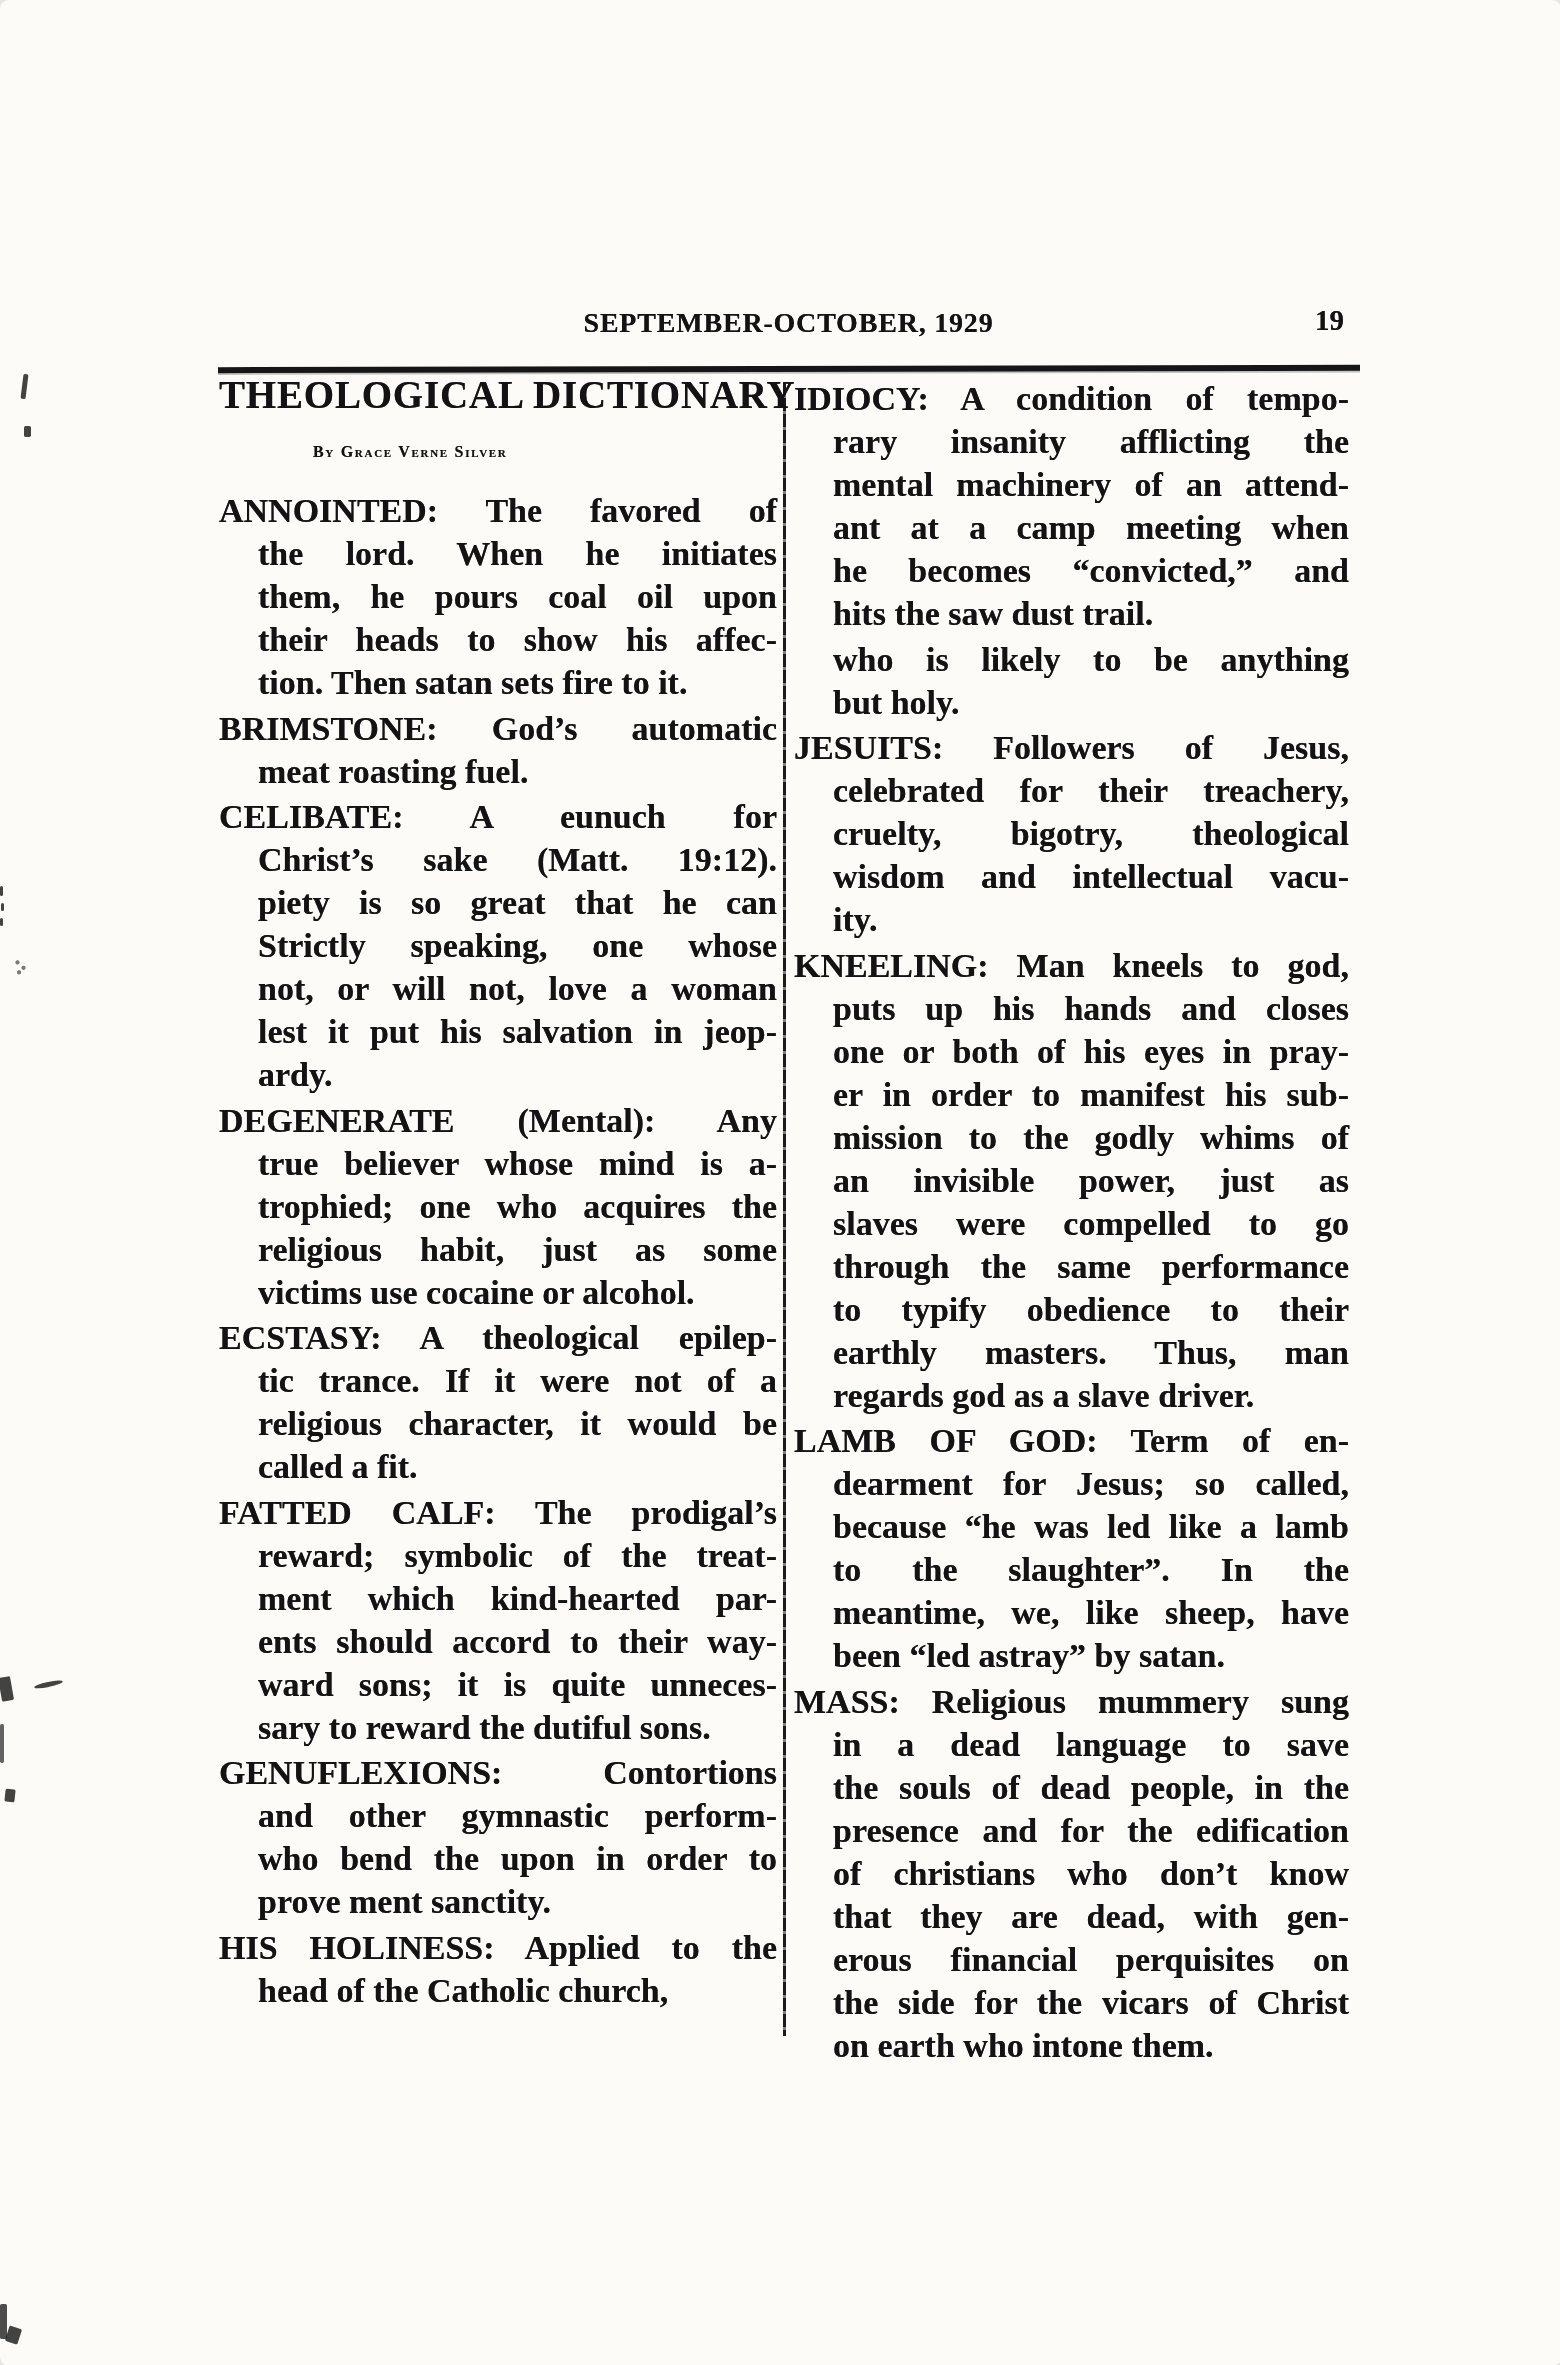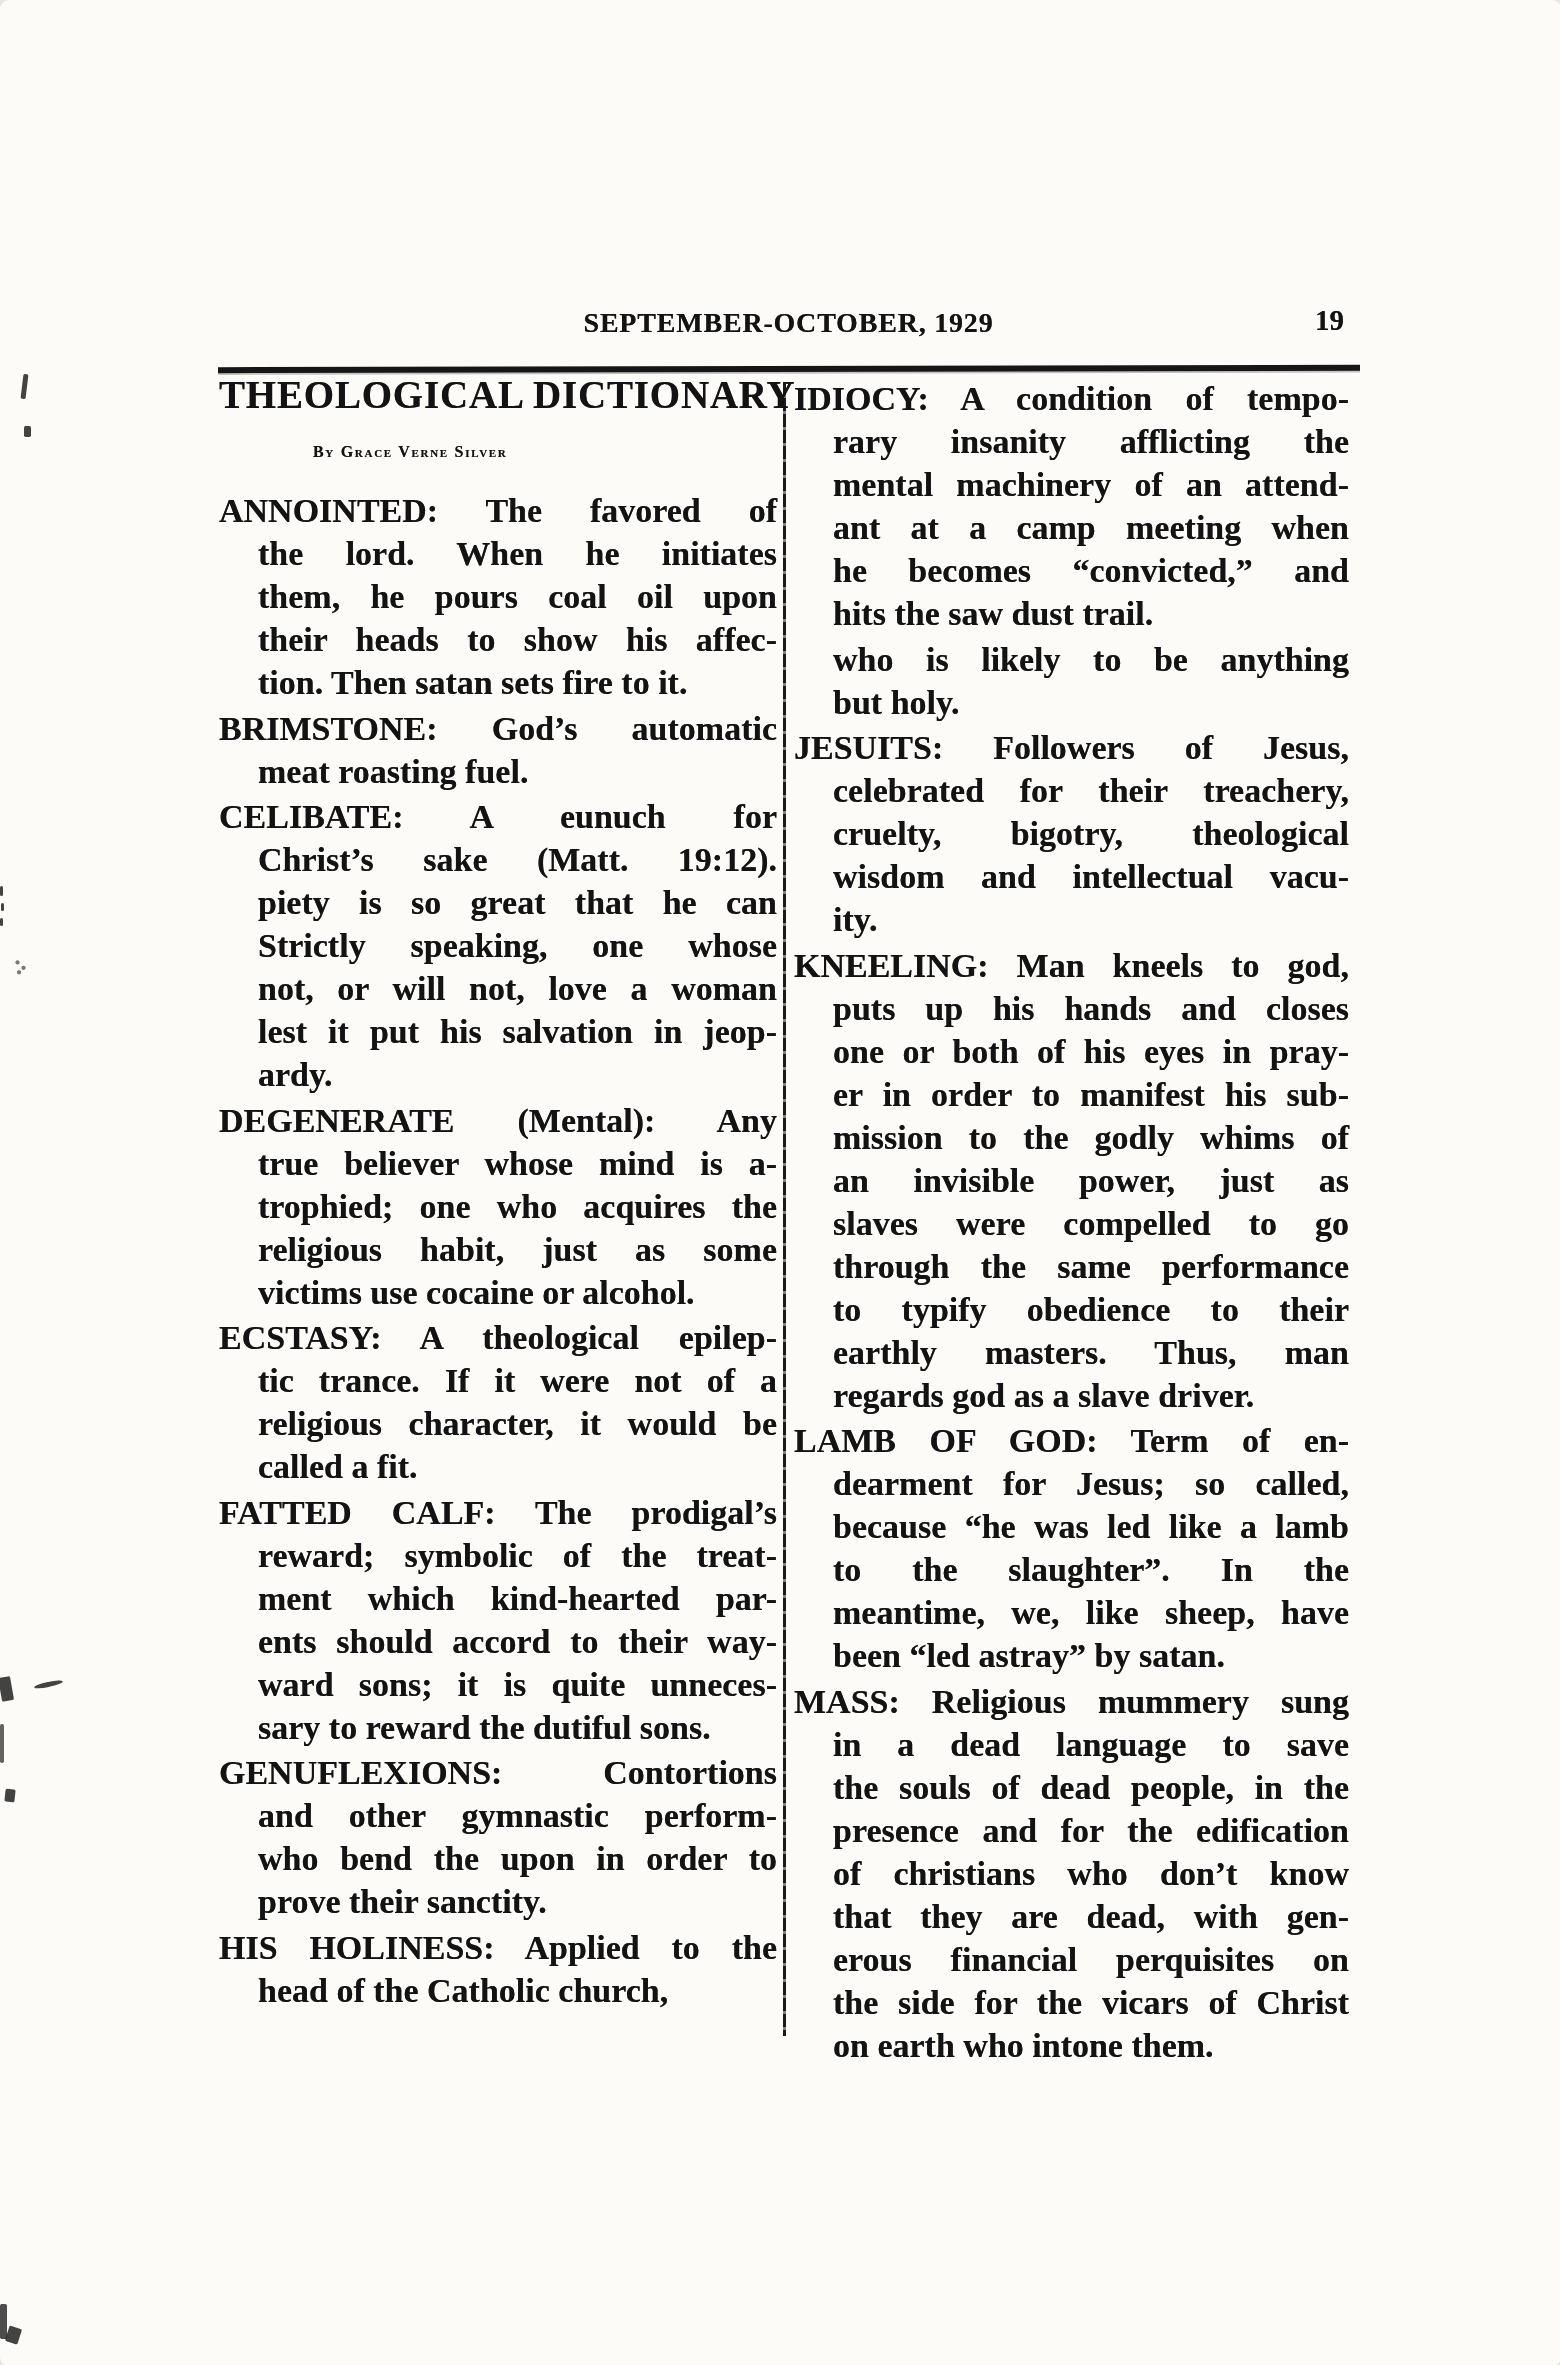--- a/index.html
+++ b/index.html
@@ -132,21 +132,21 @@
           <div class="line indent just">reward; symbolic of the treat-</div>
           <div class="line indent just">ment which kind-hearted par-</div>
           <div class="line indent just">ents should accord to their way-</div>
           <div class="line indent just">ward sons; it is quite unneces-</div>
           <div class="line indent">sary to reward the dutiful sons.</div>
         </div>
         <div class="entry">
           <div class="line just">GENUFLEXIONS: Contortions</div>
           <div class="line indent just">and other gymnastic perform-</div>
           <div class="line indent just">who bend the upon in order to</div>
-          <div class="line indent">prove their sanctity.</div>
+          <div class="line indent">prove ment sanctity.</div>
         </div>
         <div class="entry">
           <div class="line just">HIS HOLINESS: Applied to the</div>
           <div class="line indent">head of the Catholic church,</div>
         </div>
       </div>
   </div>
 
   <div class="col col-right">
     <div class="col-entries" id="right-entries">

